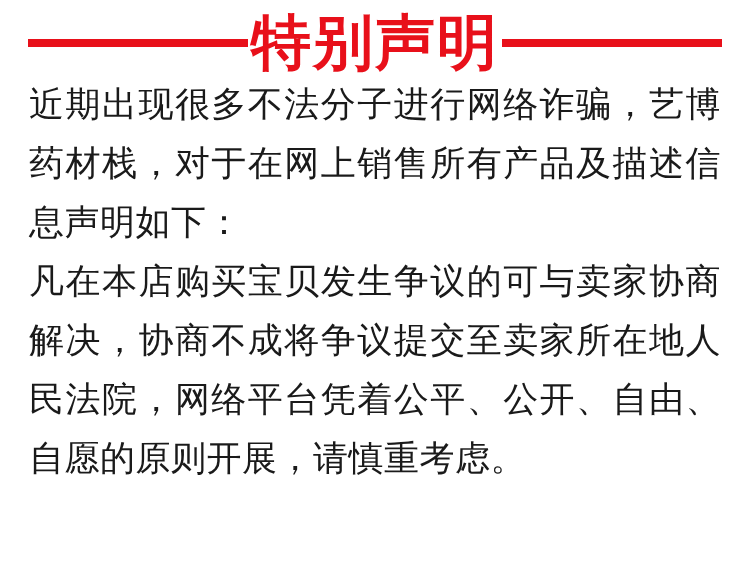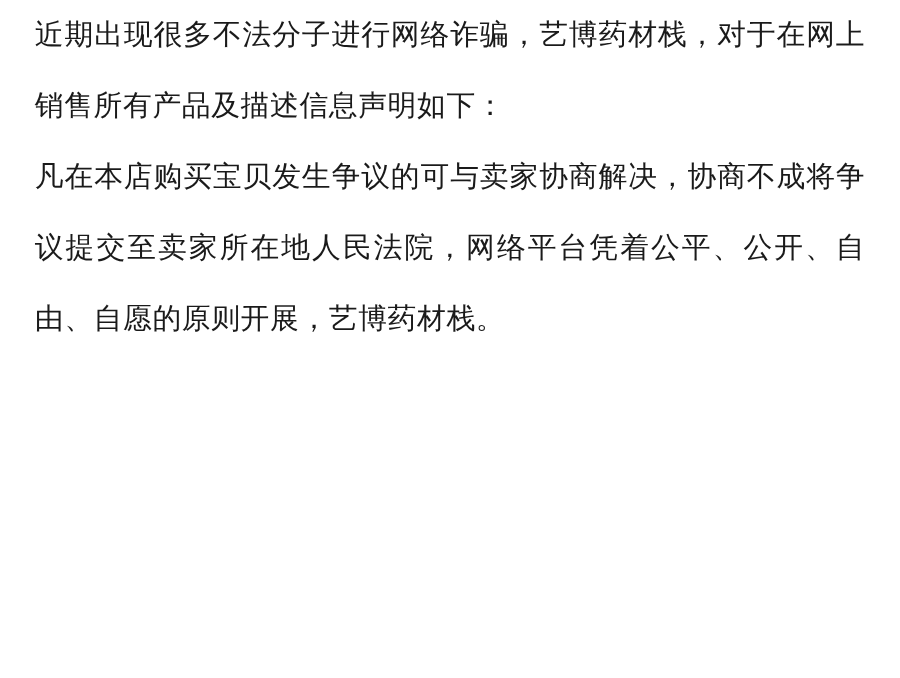--- a/index.html
+++ b/index.html
@@ -37,30 +37,35 @@
     line-height: 62px;
     letter-spacing: 2px;
     white-space: nowrap;
   }
   .notice-body {
     padding: 0 29px;
     margin-top: 0;
   }
   .notice-body p {
     margin: 0;
-    font-size: 24px;
+    font-size: 35px;
     line-height: 59px;
     letter-spacing: 0.5px;
     color: var(--text, #1a1a1a);
     text-align: justify;
     text-justify: inter-ideograph;
     word-break: break-all;
   }
 </style>
 </head>
 <body>
 
 <div class="page">
+  <div class="header">
+    <span class="rule"></span>
+    <h1 class="title">特别声明</h1>
+    <span class="rule"></span>
+  </div>
   <div class="notice-body">
     <p>近期出现很多不法分子进行网络诈骗，艺博药材栈，对于在网上销售所有产品及描述信息声明如下：</p>
-    <p>凡在本店购买宝贝发生争议的可与卖家协商解决，协商不成将争议提交至卖家所在地人民法院，网络平台凭着公平、公开、自由、自愿的原则开展，艺博药材栈。</p>
+    <p>凡在本店购买宝贝发生争议的可与卖家协商解决，协商不成将争议提交至卖家所在地人民法院，网络平台凭着公平、公开、自由、自愿的原则开展，请慎重考虑。</p>
   </div>
 </div>
 
 </body></html>

